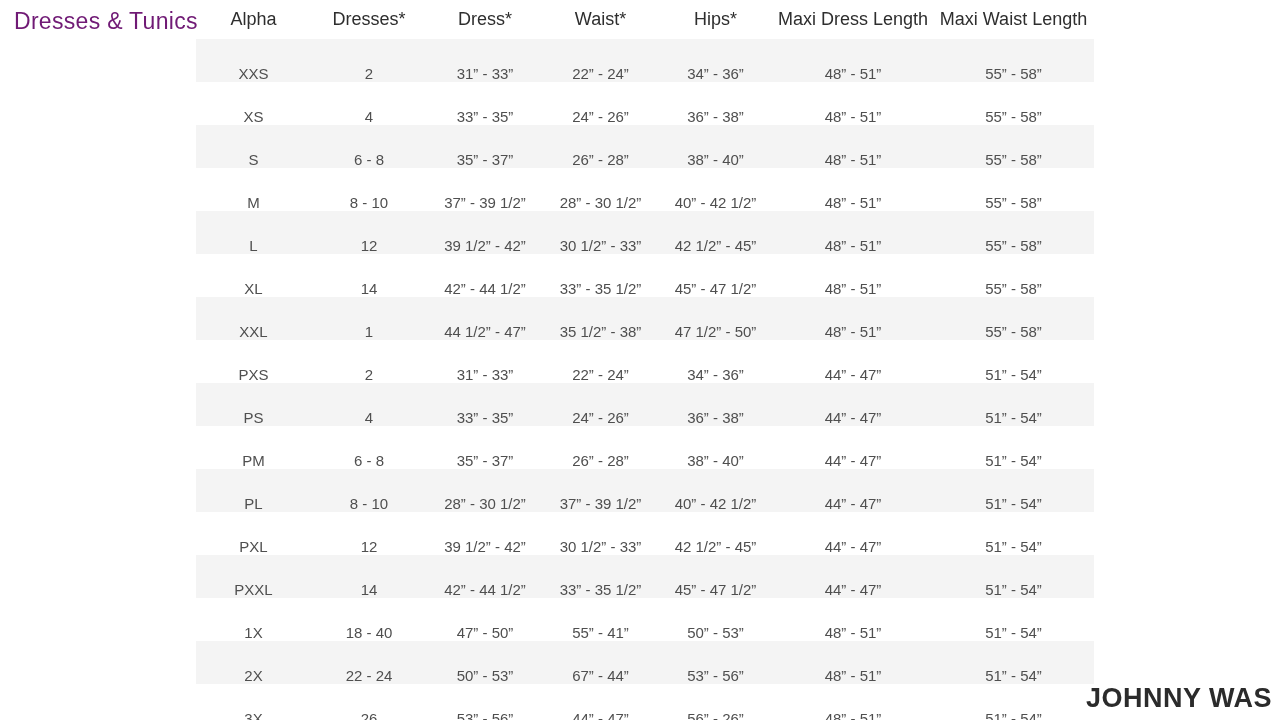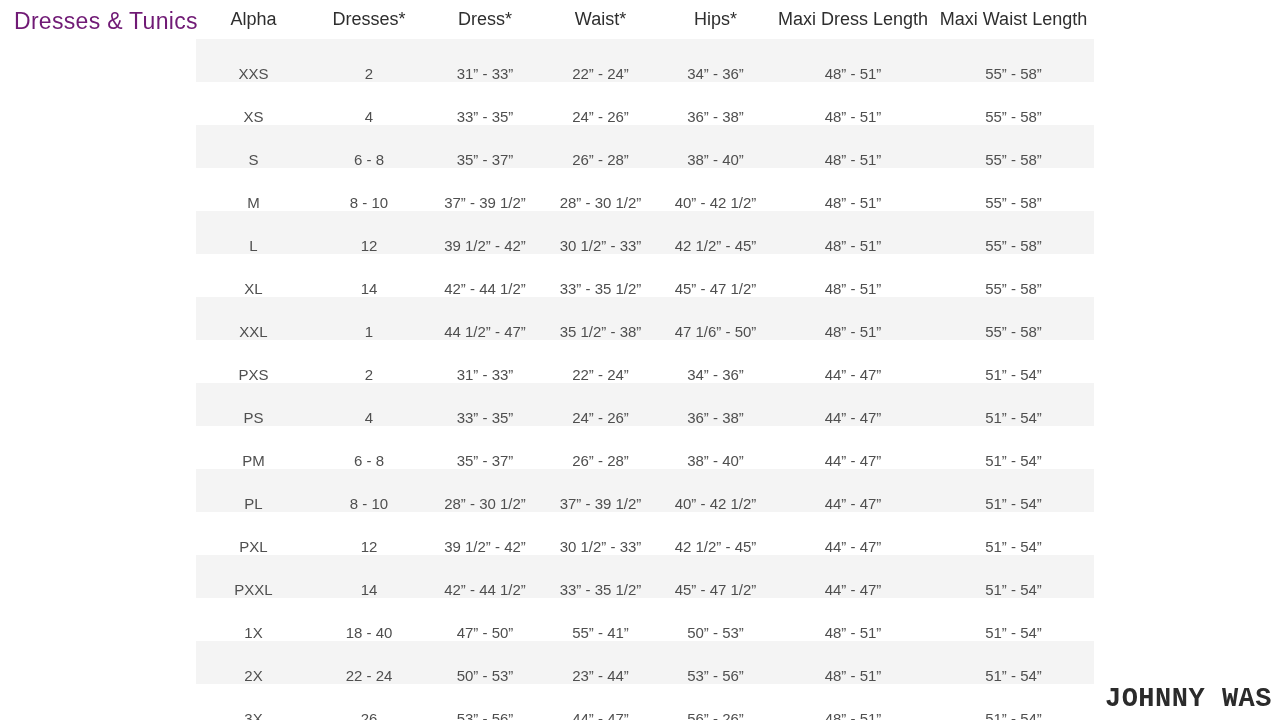--- a/index.html
+++ b/index.html
@@ -32,21 +32,20 @@
   .c2 { width: 116px; }
   .c3 { width: 115px; }
   .c4 { width: 115px; }
   .c5 { width: 160px; }
   .c6 { width: 161px; }
 
   .brand-logo {
     position: absolute; right: 8px; bottom: 6px;
     font-size: 27px; font-weight: bold; color: #2b2b2b;
     letter-spacing: 0.5px;
-    font-family: Liberation Mono, monospace;
   }
 </style>
 </head>
 <body>
 
 <div class="page">
   <div class="chart-title">Dresses &amp; Tunics</div>
 
   <div class="table-wrap">
     <div class="header-row" id="header-row">
@@ -111,21 +110,21 @@
           <div class="cell c3">33” - 35 1/2”</div>
           <div class="cell c4">45” - 47 1/2”</div>
           <div class="cell c5">48” - 51”</div>
           <div class="cell c6">55” - 58”</div>
         </div>
         <div class="data-row striped">
           <div class="cell c0">XXL</div>
           <div class="cell c1">1</div>
           <div class="cell c2">44 1/2” - 47”</div>
           <div class="cell c3">35 1/2” - 38”</div>
-          <div class="cell c4">47 1/6” - 50”</div>
+          <div class="cell c4">47 1/2” - 50”</div>
           <div class="cell c5">48” - 51”</div>
           <div class="cell c6">55” - 58”</div>
         </div>
         <div class="data-row">
           <div class="cell c0">PXS</div>
           <div class="cell c1">2</div>
           <div class="cell c2">31” - 33”</div>
           <div class="cell c3">22” - 24”</div>
           <div class="cell c4">34” - 36”</div>
           <div class="cell c5">44” - 47”</div>
@@ -182,21 +181,21 @@
           <div class="cell c2">47” - 50”</div>
           <div class="cell c3">55” - 41”</div>
           <div class="cell c4">50” - 53”</div>
           <div class="cell c5">48” - 51”</div>
           <div class="cell c6">51” - 54”</div>
         </div>
         <div class="data-row striped">
           <div class="cell c0">2X</div>
           <div class="cell c1">22 - 24</div>
           <div class="cell c2">50” - 53”</div>
-          <div class="cell c3">23” - 44”</div>
+          <div class="cell c3">67” - 44”</div>
           <div class="cell c4">53” - 56”</div>
           <div class="cell c5">48” - 51”</div>
           <div class="cell c6">51” - 54”</div>
         </div>
         <div class="data-row">
           <div class="cell c0">3X</div>
           <div class="cell c1">26</div>
           <div class="cell c2">53” - 56”</div>
           <div class="cell c3">44” - 47”</div>
           <div class="cell c4">56” - 26”</div>

